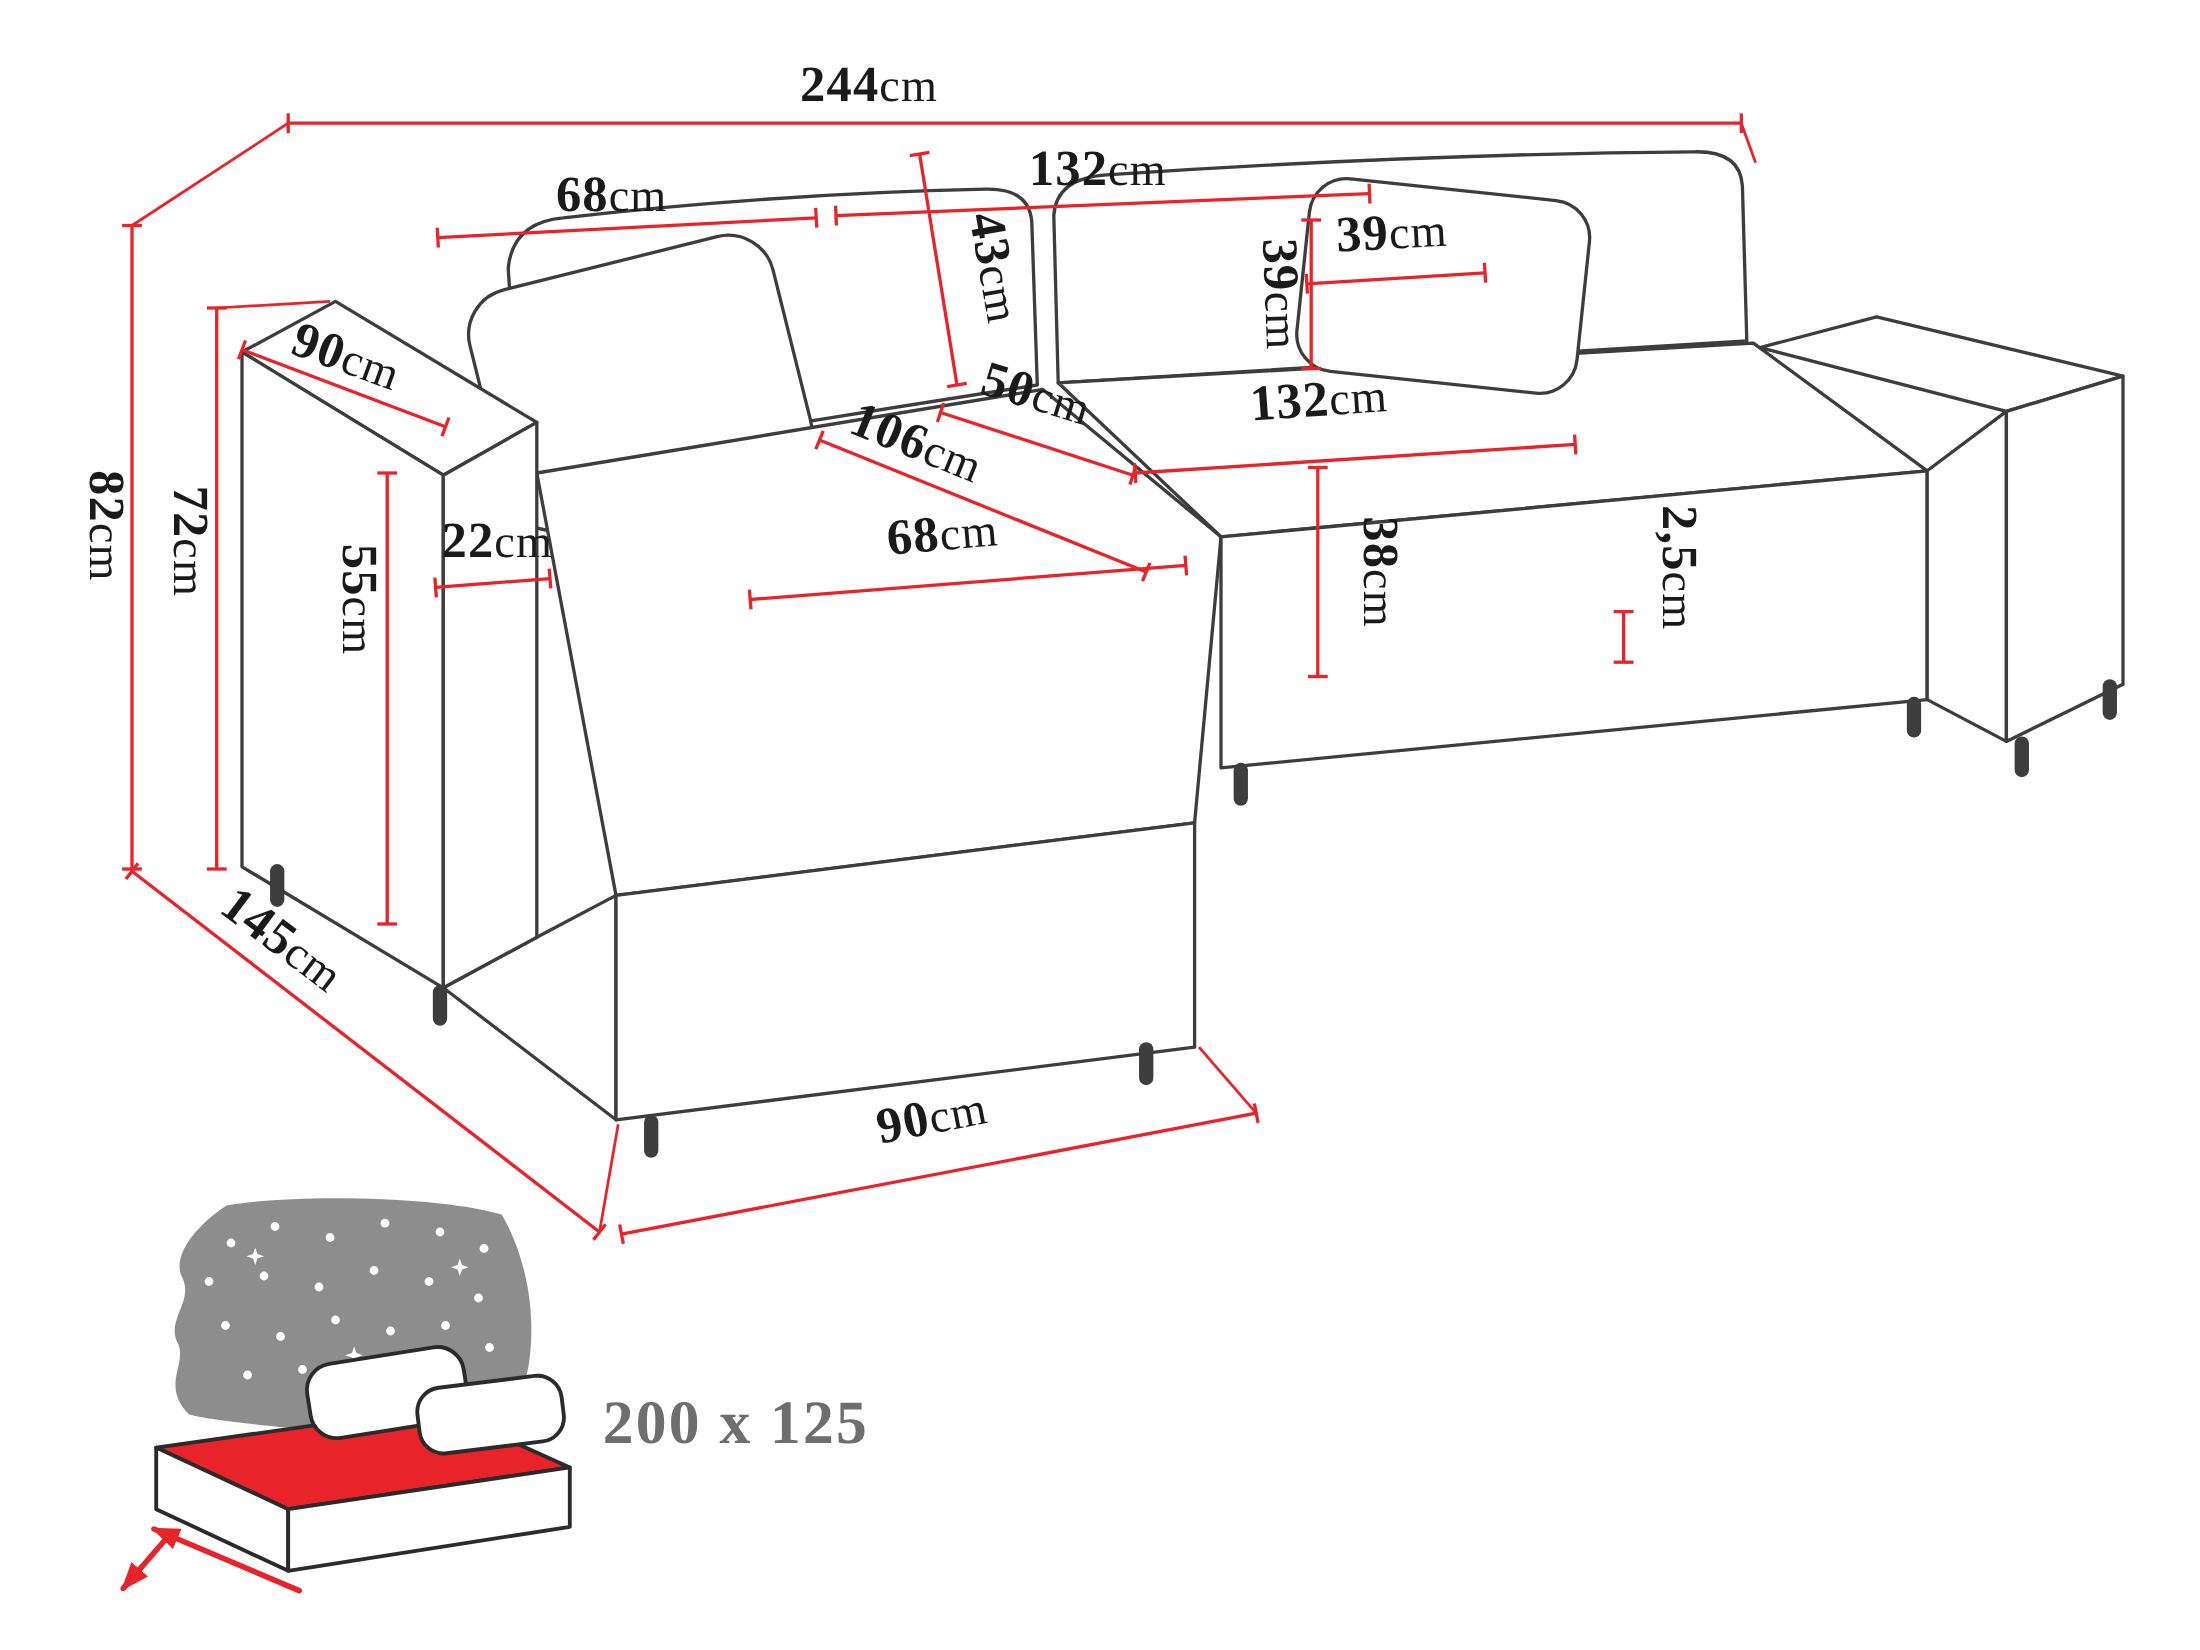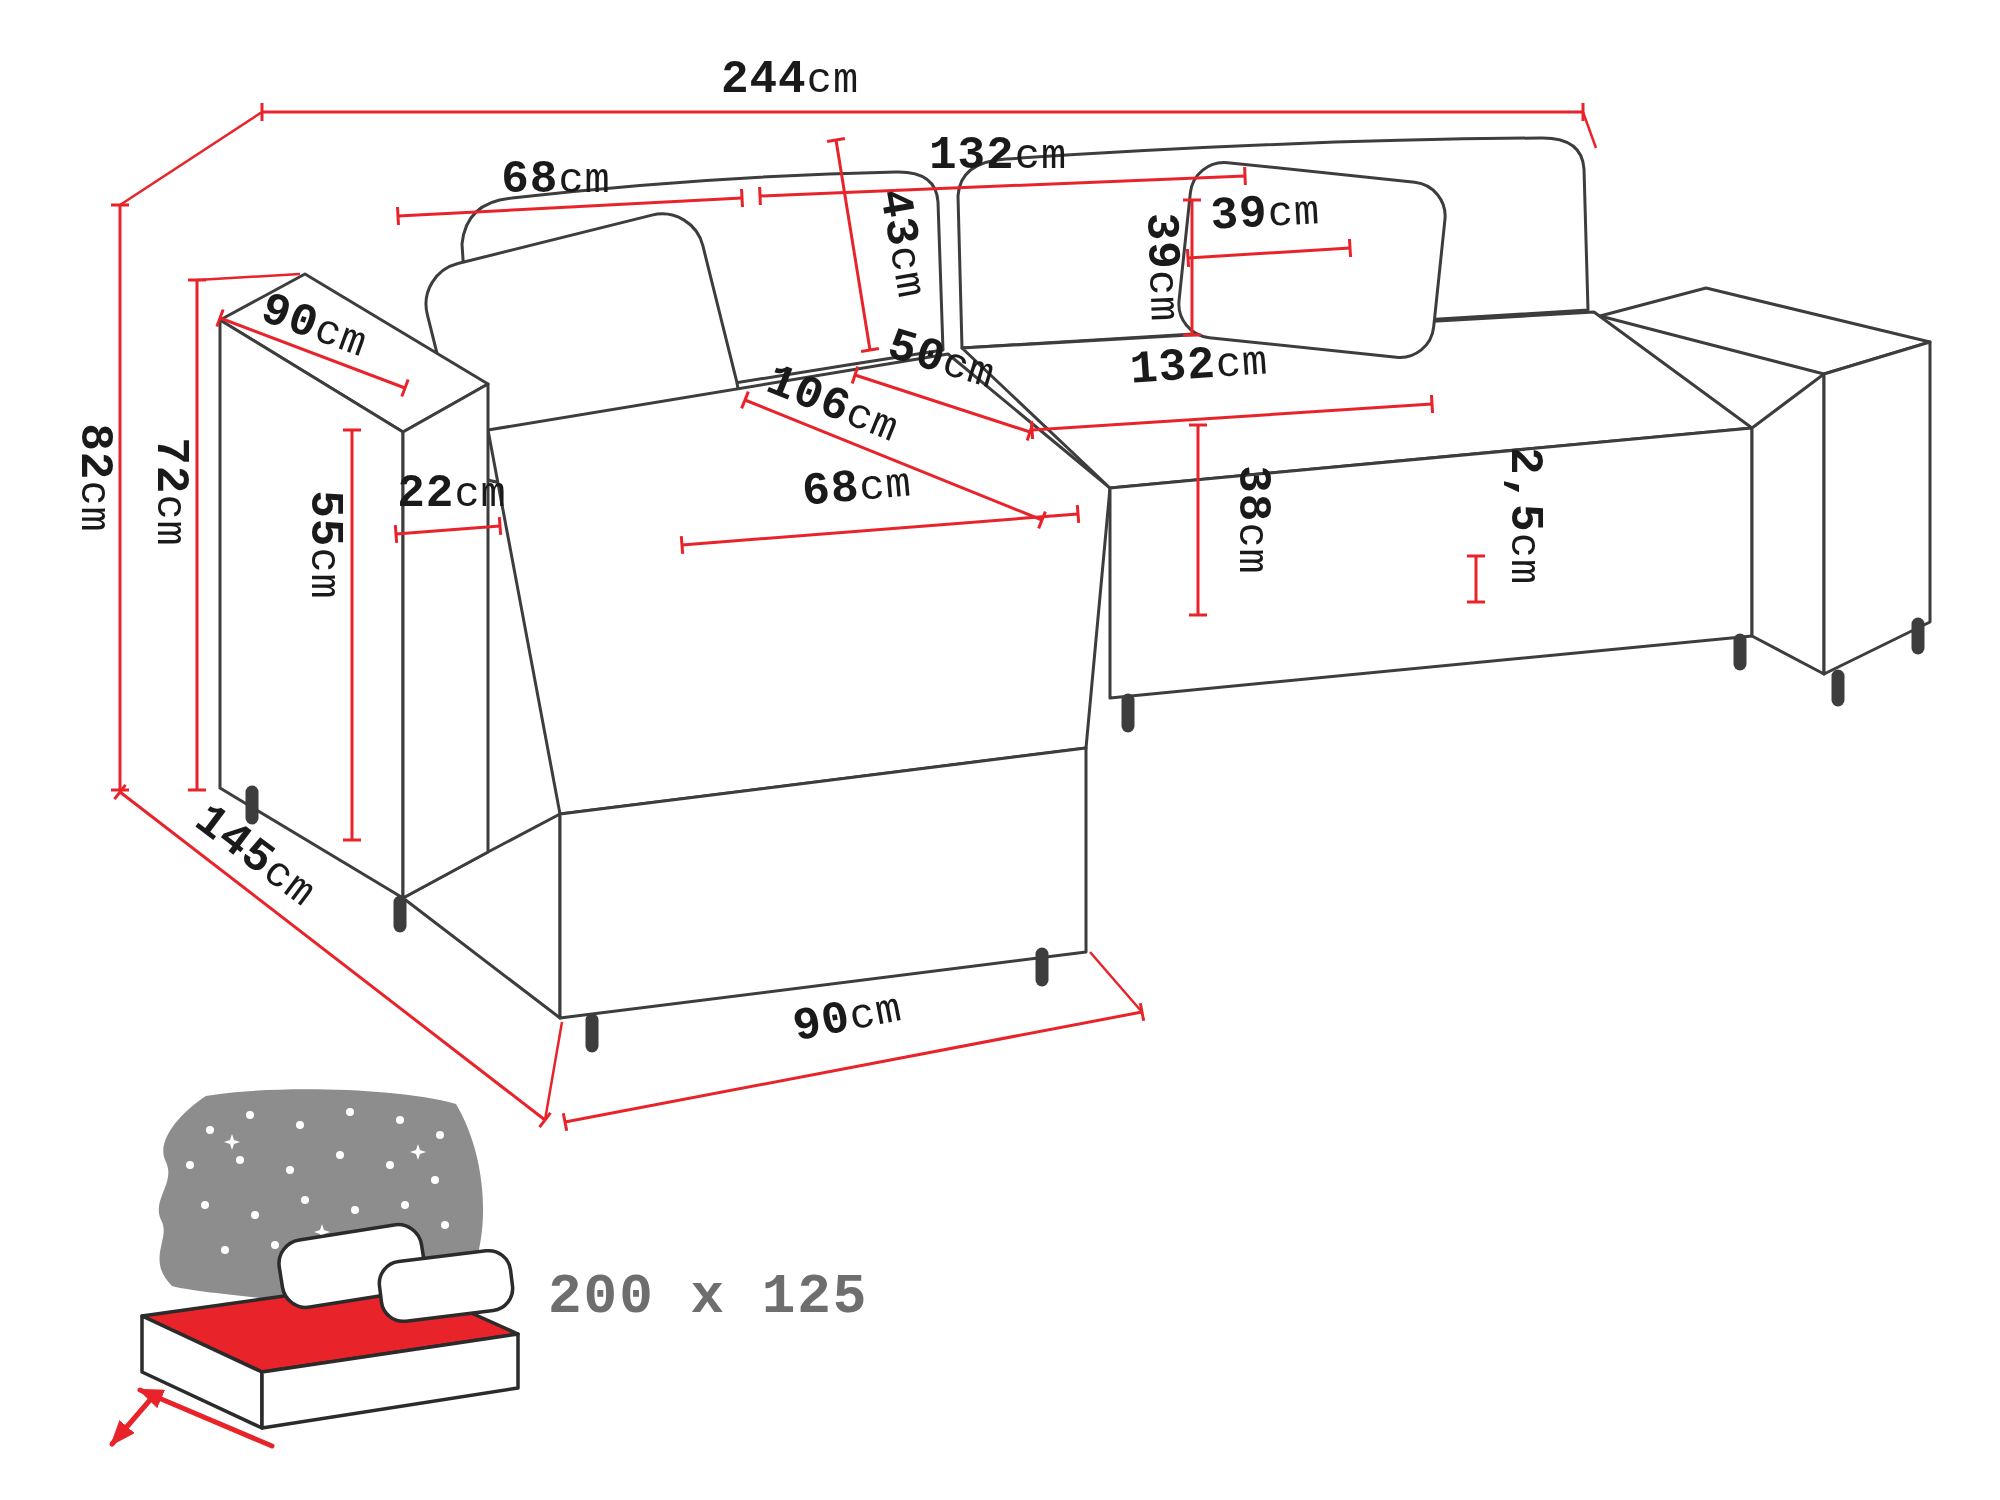--- a/index.html
+++ b/index.html
@@ -1,16 +1,16 @@
 <!DOCTYPE html>
 <html><head>
 <meta charset="utf-8">
 <style>
   html,body{margin:0;padding:0;background:#fff;}
-  .stage{width:2000px;height:1500px;position:relative;background:#fff;font-family:Liberation Mono, monospace;}
+  .stage{width:2000px;height:1500px;position:relative;background:#fff;font-family:Liberation Serif, serif;}
   svg{display:block;}
   .dim-label{fill:#1a1a1a;text-anchor:middle;}
   .dim-label .n{font-size:46px;font-weight:700;letter-spacing:1px;}
   .dim-label .u{font-size:42px;font-weight:400;letter-spacing:1px;}
   .sleep-label{fill:#6e6e6e;font-size:56px;font-weight:700;text-anchor:start;letter-spacing:2px;}
   .outline{stroke:#3d3d3d;stroke-width:3;fill:#ffffff;stroke-linejoin:round;stroke-linecap:round;}
   .leg{stroke:#3d3d3d;stroke-width:13;stroke-linecap:round;}
   .dim{stroke:#e8232a;stroke-width:3;fill:none;}
   .ext{stroke:#e8232a;stroke-width:2.5;fill:none;}
   .arrowline{stroke:#e8232a;stroke-width:5;fill:none;stroke-linecap:round;}

